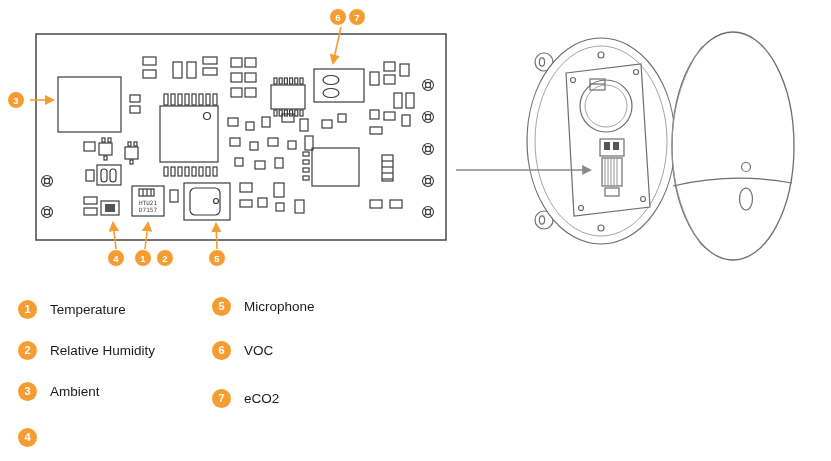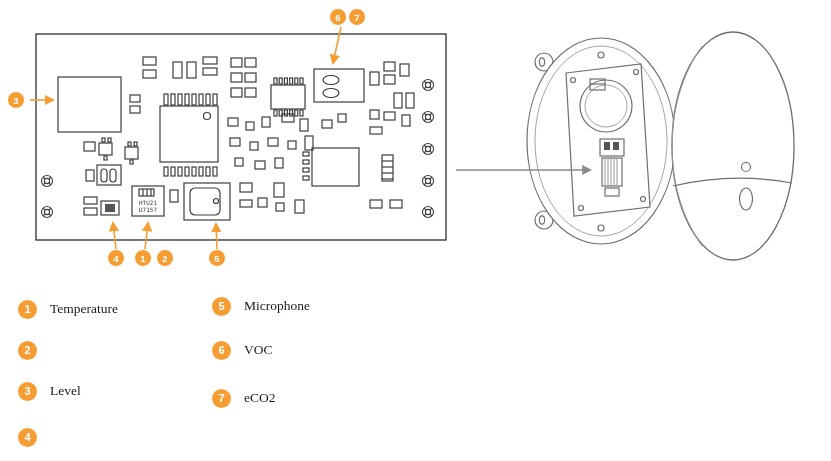--- a/index.html
+++ b/index.html
@@ -19,21 +19,21 @@
   
   .legend-item{
     position:absolute;display:flex;align-items:center;gap:13px;height:20px;
   }
   .legend-badge{
     width:19px;height:19px;border-radius:50%;background:#F59D33;
     color:#fff;font-size:11px;font-weight:bold;
     display:flex;align-items:center;justify-content:center;flex:0 0 auto;
   }
   .legend-label{
-    font-size:13.5px;color:#1b1b1b;white-space:nowrap;font-family:Liberation Serif, serif;
+    font-size:13.5px;color:#1b1b1b;white-space:nowrap;
   }
 </style>
 </head>
 <body>
 
 <div class="canvas">
 
   <svg class="artwork" width="831" height="461" viewBox="0 0 831 461" xmlns="http://www.w3.org/2000/svg">
     <defs>
       <g id="screw" stroke="#3c3c3c" fill="none" stroke-width="1.1">
@@ -293,24 +293,25 @@
   <div class="badge" style="left:134px;top:249px">1</div>
   <div class="badge" style="left:156px;top:249px">2</div>
   <div class="badge" style="left:208px;top:249px">5</div>
 
   <div class="legend-item" style="left:18px;top:299px">
     <span class="legend-badge">1</span>
     <span class="legend-label">Temperature</span>
   </div>
   <div class="legend-item" style="left:18px;top:340px">
     <span class="legend-badge">2</span>
+    <span class="legend-label">Relative Humidity</span>
   </div>
   <div class="legend-item" style="left:18px;top:381px">
     <span class="legend-badge">3</span>
-    <span class="legend-label">Level</span>
+    <span class="legend-label">Ambient</span>
   </div>
   <div class="legend-item" style="left:18px;top:427px">
     <span class="legend-badge">4</span>
   </div>
   <div class="legend-item" style="left:212px;top:296px">
     <span class="legend-badge">5</span>
     <span class="legend-label">Microphone</span>
   </div>
   <div class="legend-item" style="left:212px;top:340px">
     <span class="legend-badge">6</span>

